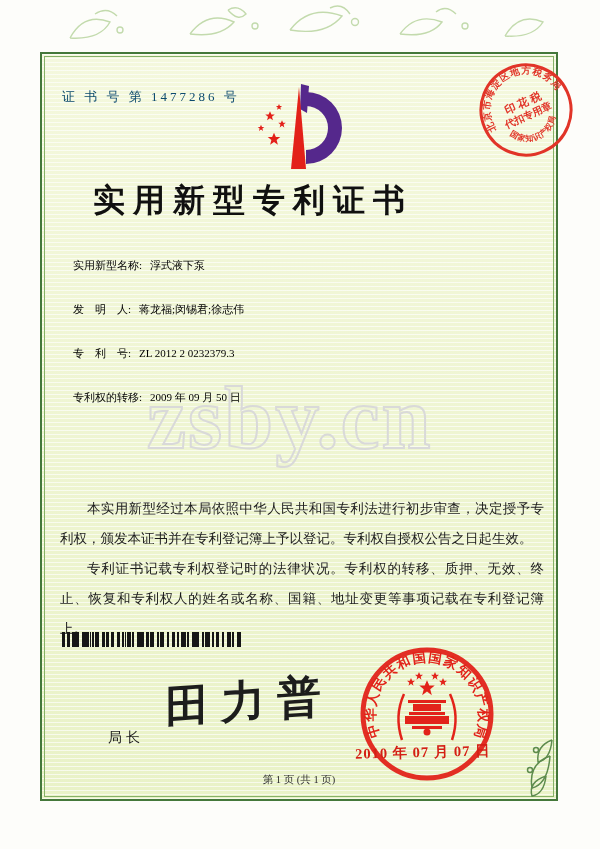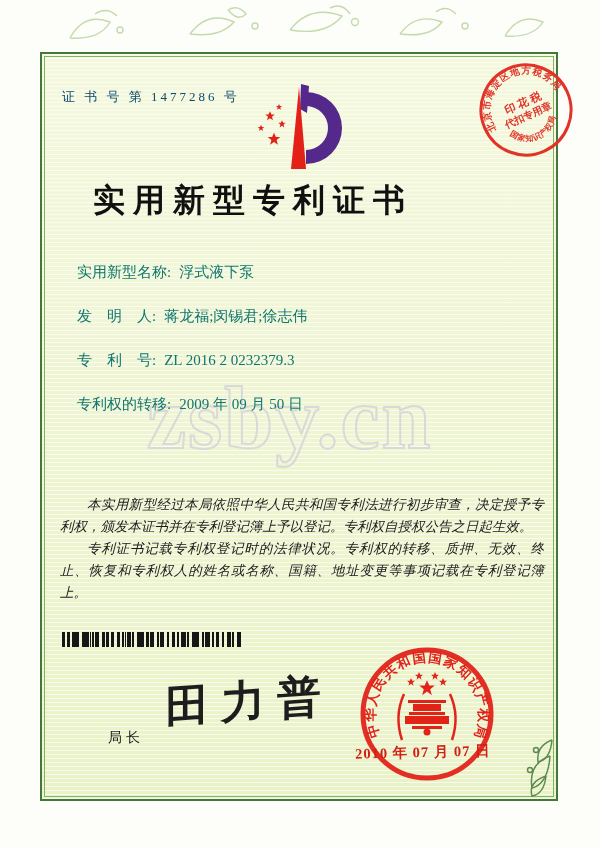--- a/index.html
+++ b/index.html
@@ -19,26 +19,26 @@
   }
   .frame::after {
     content:""; position:absolute; left:2px; top:2px; right:2px; bottom:2px;
     border:1px solid #85b167; pointer-events:none;
   }
   .cert-number { left:62px; top:88px; font-size:13px; letter-spacing:3px; color:#0c4a6e; z-index:2; }
   .title {
     left:40px; top:179px; width:426px; text-align:center;
     font-size:32px; font-weight:bold; letter-spacing:8px; color:#101010; z-index:2;
   }
-  .row { left:62px; font-size:15px; color:#0f766e; z-index:2; white-space:pre; }
+  .row { left:62px; font-size:11px; color:#000000; z-index:2; white-space:pre; }
   .row .lbl { margin-right:8px; }
   .paras { left:60px; top:494px; width:484px; z-index:2; }
   .paras p {
-    font-size:13.5px; line-height:22px; color:#1b1b1b;
-    text-indent:2em; text-align:justify;font-style:italic;
+    font-size:13.5px; line-height:30px; color:#1b1b1b;
+    text-indent:2em; text-align:justify;
   }
   .barcode {
     left:62px; top:632px; width:179px; height:15px; z-index:2;
     background-image:
       repeating-linear-gradient(90deg,#161616 0 2px,rgba(0,0,0,0) 2px 5px),
       repeating-linear-gradient(90deg,#161616 0 1px,rgba(0,0,0,0) 1px 7px),
       repeating-linear-gradient(90deg,#161616 0 3px,rgba(0,0,0,0) 3px 11px);
   }
   .director { left:108px; top:701px; font-size:14px; letter-spacing:4px; color:#222; z-index:2;margin-top:28px; }
   .signature {
@@ -108,21 +108,21 @@
 
   <div class="abs title">实用新型专利证书</div>
 
   <div class="abs row" style="top:246px">
     <span class="lbl">实用新型名称:</span><span>浮式液下泵</span>
   </div>
   <div class="abs row" style="top:290px">
     <span class="lbl">发　明　人:</span><span>蒋龙福;闵锡君;徐志伟</span>
   </div>
   <div class="abs row" style="top:334px">
-    <span class="lbl">专　利　号:</span><span>ZL 2016 2 0232379.3</span>
+    <span class="lbl">专　利　号:</span><span>ZL 2012 2 0232379.3</span>
   </div>
   <div class="abs row" style="top:378px">
     <span class="lbl">专利权的转移:</span><span>2009 年 09 月 50 日</span>
   </div>
 
   <div class="abs paras">
     <p>本实用新型经过本局依照中华人民共和国专利法进行初步审查，决定授予专利权，颁发本证书并在专利登记簿上予以登记。专利权自授权公告之日起生效。</p>
     <p>专利证书记载专利权登记时的法律状况。专利权的转移、质押、无效、终止、恢复和专利权人的姓名或名称、国籍、地址变更等事项记载在专利登记簿上。</p>
   </div>
 
@@ -177,14 +177,15 @@
   <svg class="abs ornament-br" width="52" height="62" viewBox="0 0 52 62">
     <g fill="none" stroke="#4f8040" stroke-width="1.5" opacity="0.9">
       <path d="M46,4 q-16,6 -14,22 q12,-2 14,-22"></path>
       <path d="M44,20 q-22,8 -18,32 q16,-4 18,-32"></path>
       <path d="M40,40 q-18,6 -14,20 q12,-2 14,-20"></path>
       <circle cx="30" cy="14" r="2.5"></circle>
         <circle cx="24" cy="34" r="2.5"></circle>
     </g>
   </svg>
 
+  <div class="abs footer">第 1 页 (共 1 页)</div>
 
 </div>
 
 </body></html>

